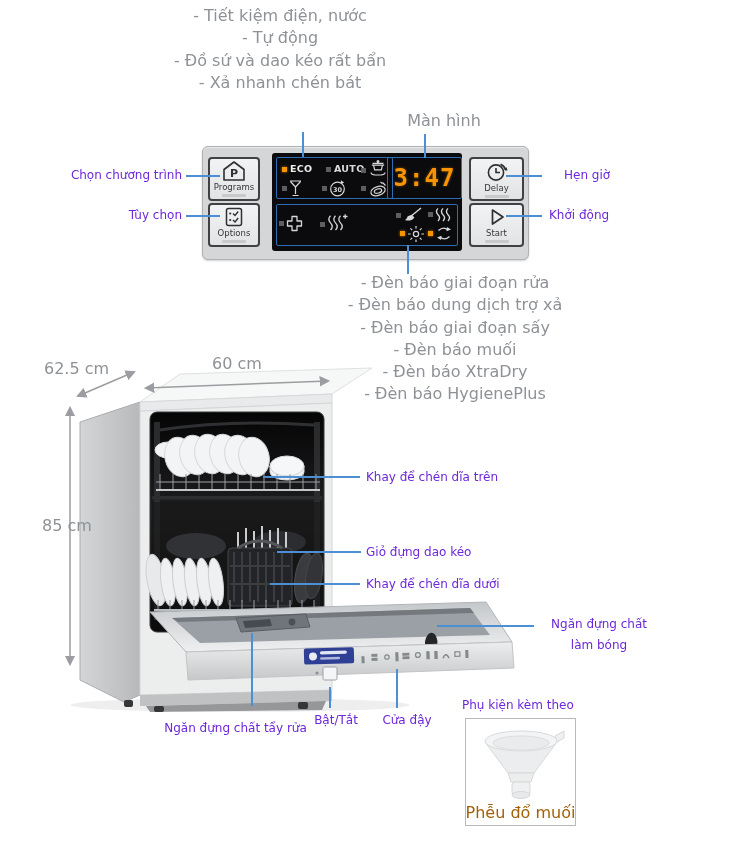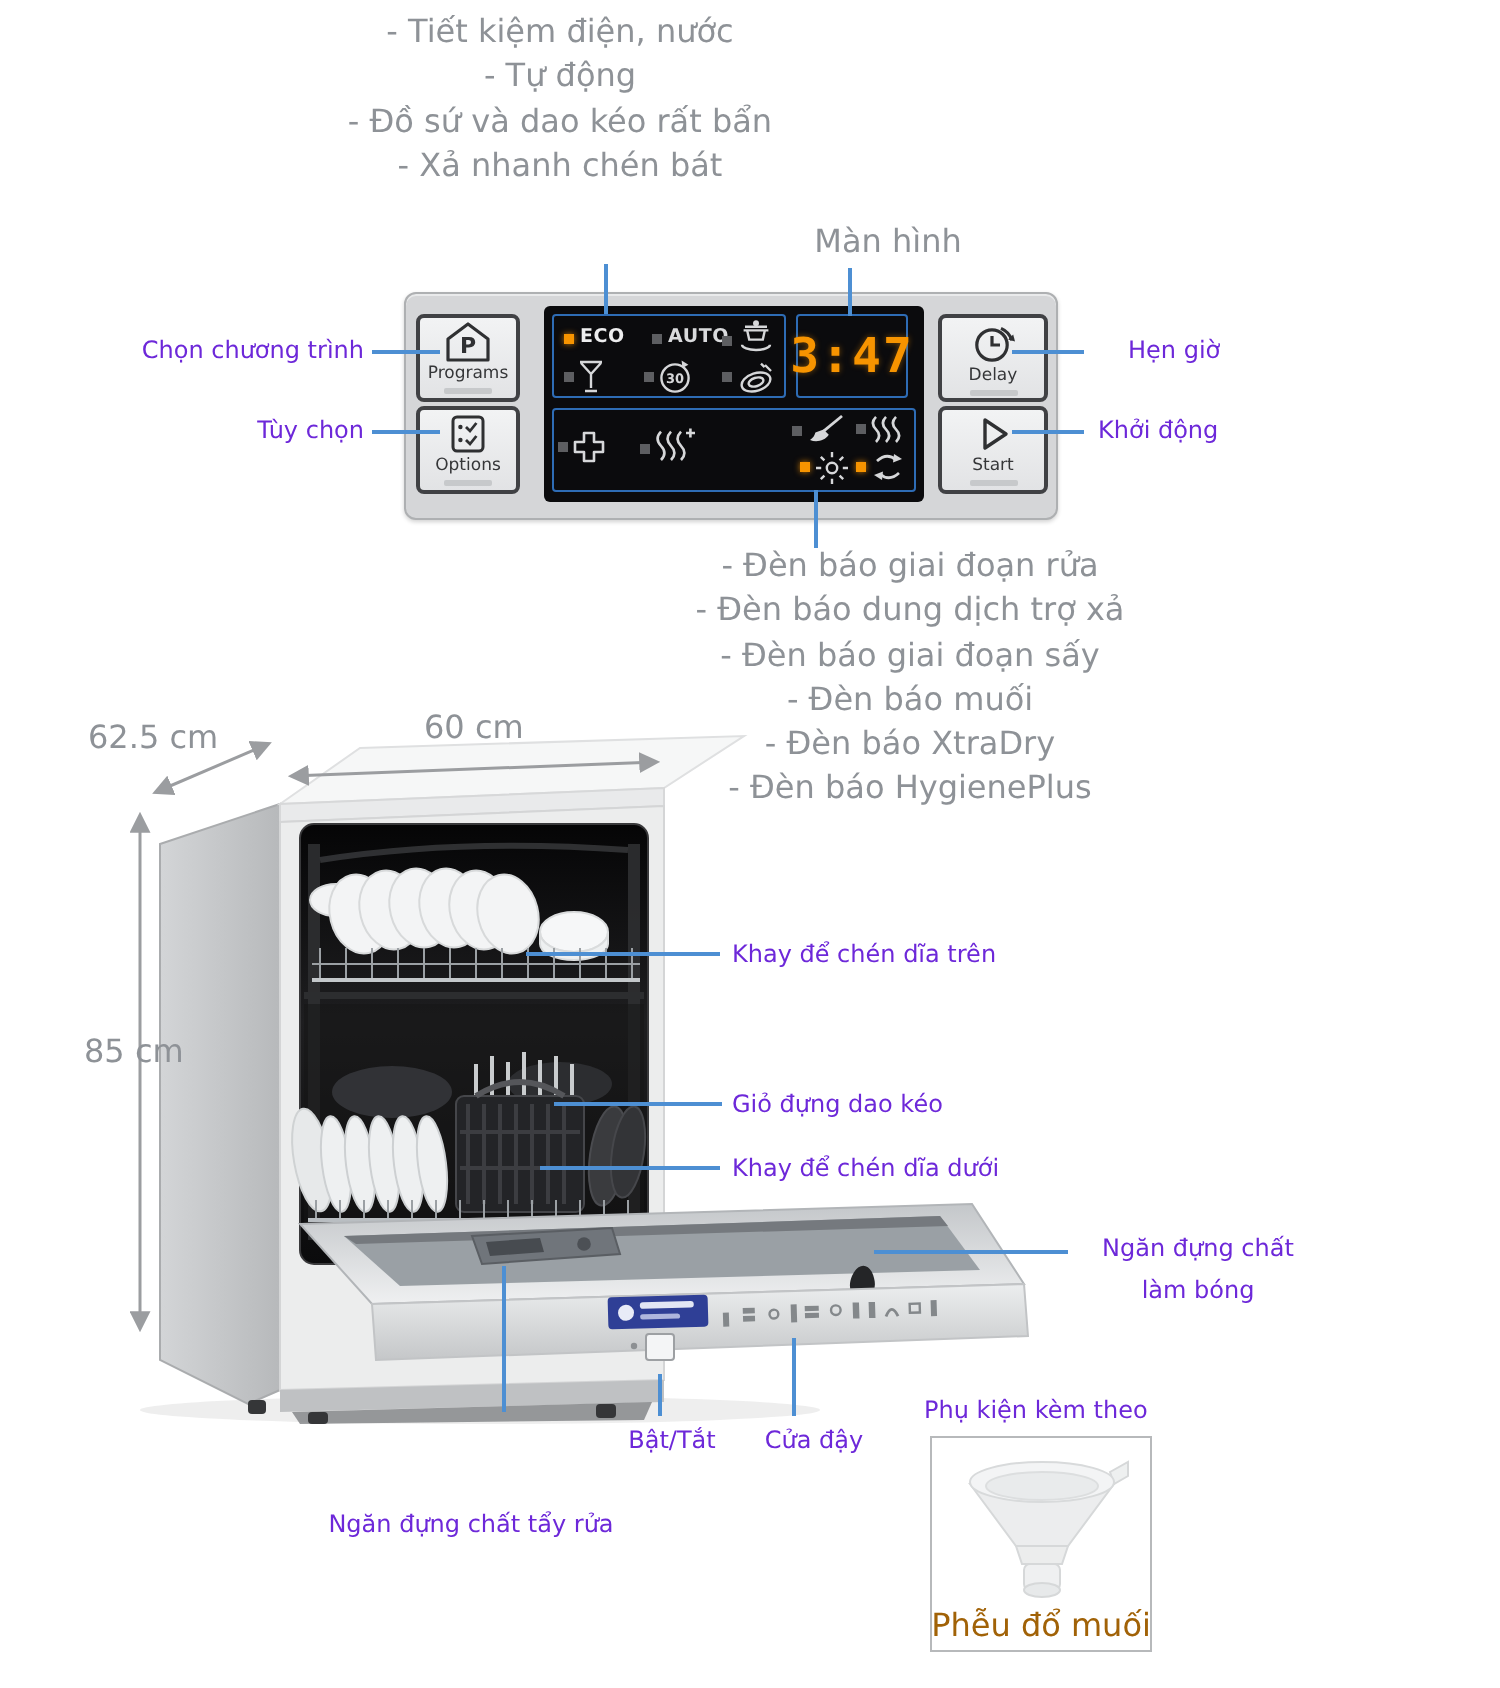--- a/index.html
+++ b/index.html
@@ -119,21 +119,21 @@
       <span class="ind" style="left:84px;top:28px;"></span>
       <svg class="dicon" style="left:91px;top:23px;" width="20" height="17" viewBox="0 0 20 17">
         <g transform="rotate(-18 10 10)" stroke="#d6d7d9" stroke-width="1.2" fill="none">
           <ellipse cx="10" cy="10" rx="7.4" ry="4.4"></ellipse>
           <ellipse cx="10" cy="10" rx="3.8" ry="2.1"></ellipse>
         </g>
         <path d="M14.5 1.5 l3 3 M12.5 0.8 l1.8 1.8" stroke="#d6d7d9" stroke-width="1.2"></path>
       </svg>
     </div>
 
-    <div class="bluebox" style="left:126px;top:4px;width:56px;height:42px;">
+    <div class="bluebox" style="left:115px;top:4px;width:75px;height:42px;">
       <div class="time">3:47</div>
     </div>
 
     <div class="bluebox" style="left:4px;top:51px;width:182px;height:42px;">
       <span class="ind" style="left:2px;top:16px;"></span>
       <svg class="dicon" style="left:9px;top:10px;" width="17" height="17" viewBox="0 0 17 17">
         <path d="M6 1.5 h5 v4.5 h4.5 v5 h-4.5 v4.5 h-5 v-4.5 h-4.5 v-5 h4.5 z" fill="none" stroke="#d6d7d9" stroke-width="1.3" stroke-linejoin="round"></path>
       </svg>
       <span class="ind" style="left:43px;top:17px;"></span>
       <svg class="dicon" style="left:50px;top:8px;" width="21" height="18" viewBox="0 0 21 18">
@@ -330,21 +330,21 @@
 <div class="cl hl" style="left:270px;top:583px;width:90px;"></div>
 <div class="cl hl" style="left:437px;top:625px;width:97px;"></div>
 <div class="cl vl" style="left:251px;top:633px;height:73px;"></div>
 <div class="cl vl" style="left:329px;top:687px;height:21px;"></div>
 <div class="cl vl" style="left:396px;top:669px;height:39px;"></div>
 
 <div class="abs callout" style="left:366px;top:468px;">Khay để chén dĩa trên</div>
 <div class="abs callout" style="left:366px;top:543px;">Giỏ đựng dao kéo</div>
 <div class="abs callout" style="left:366px;top:575px;">Khay để chén dĩa dưới</div>
 <div class="abs callout wrap" style="left:538px;top:614px;width:122px;">Ngăn đựng chất làm bóng</div>
-<div class="abs callout wrap" style="left:158px;top:752px;width:155px;">Ngăn đựng chất tẩy rửa</div>
+<div class="abs callout wrap" style="left:158px;top:718px;width:155px;">Ngăn đựng chất tẩy rửa</div>
 <div class="abs callout wrap" style="left:303px;top:710px;width:66px;">Bật/Tắt</div>
 <div class="abs callout wrap" style="left:371px;top:710px;width:72px;">Cửa đậy</div>
 
 <div class="abs callout" style="left:462px;top:696px;">Phụ kiện kèm theo</div>
 <div class="accbox">
   <svg width="92" height="74" viewBox="0 0 92 74" style="margin-bottom:2px;">
     <path d="M80 9 l9 -5 v7 l-7 4 z" fill="#eef0f0" stroke="#d6d8d9"></path>
     <path d="M10 15 L33 46 H59 L82 15 Z" fill="#ecedee" stroke="#d6d8d9"></path>
     <ellipse cx="46" cy="14" rx="36" ry="10" fill="#f3f4f5" stroke="#d8dadb"></ellipse>
     <ellipse cx="46" cy="16" rx="28" ry="7" fill="#e9ebec" stroke="#dcdedf"></ellipse>

